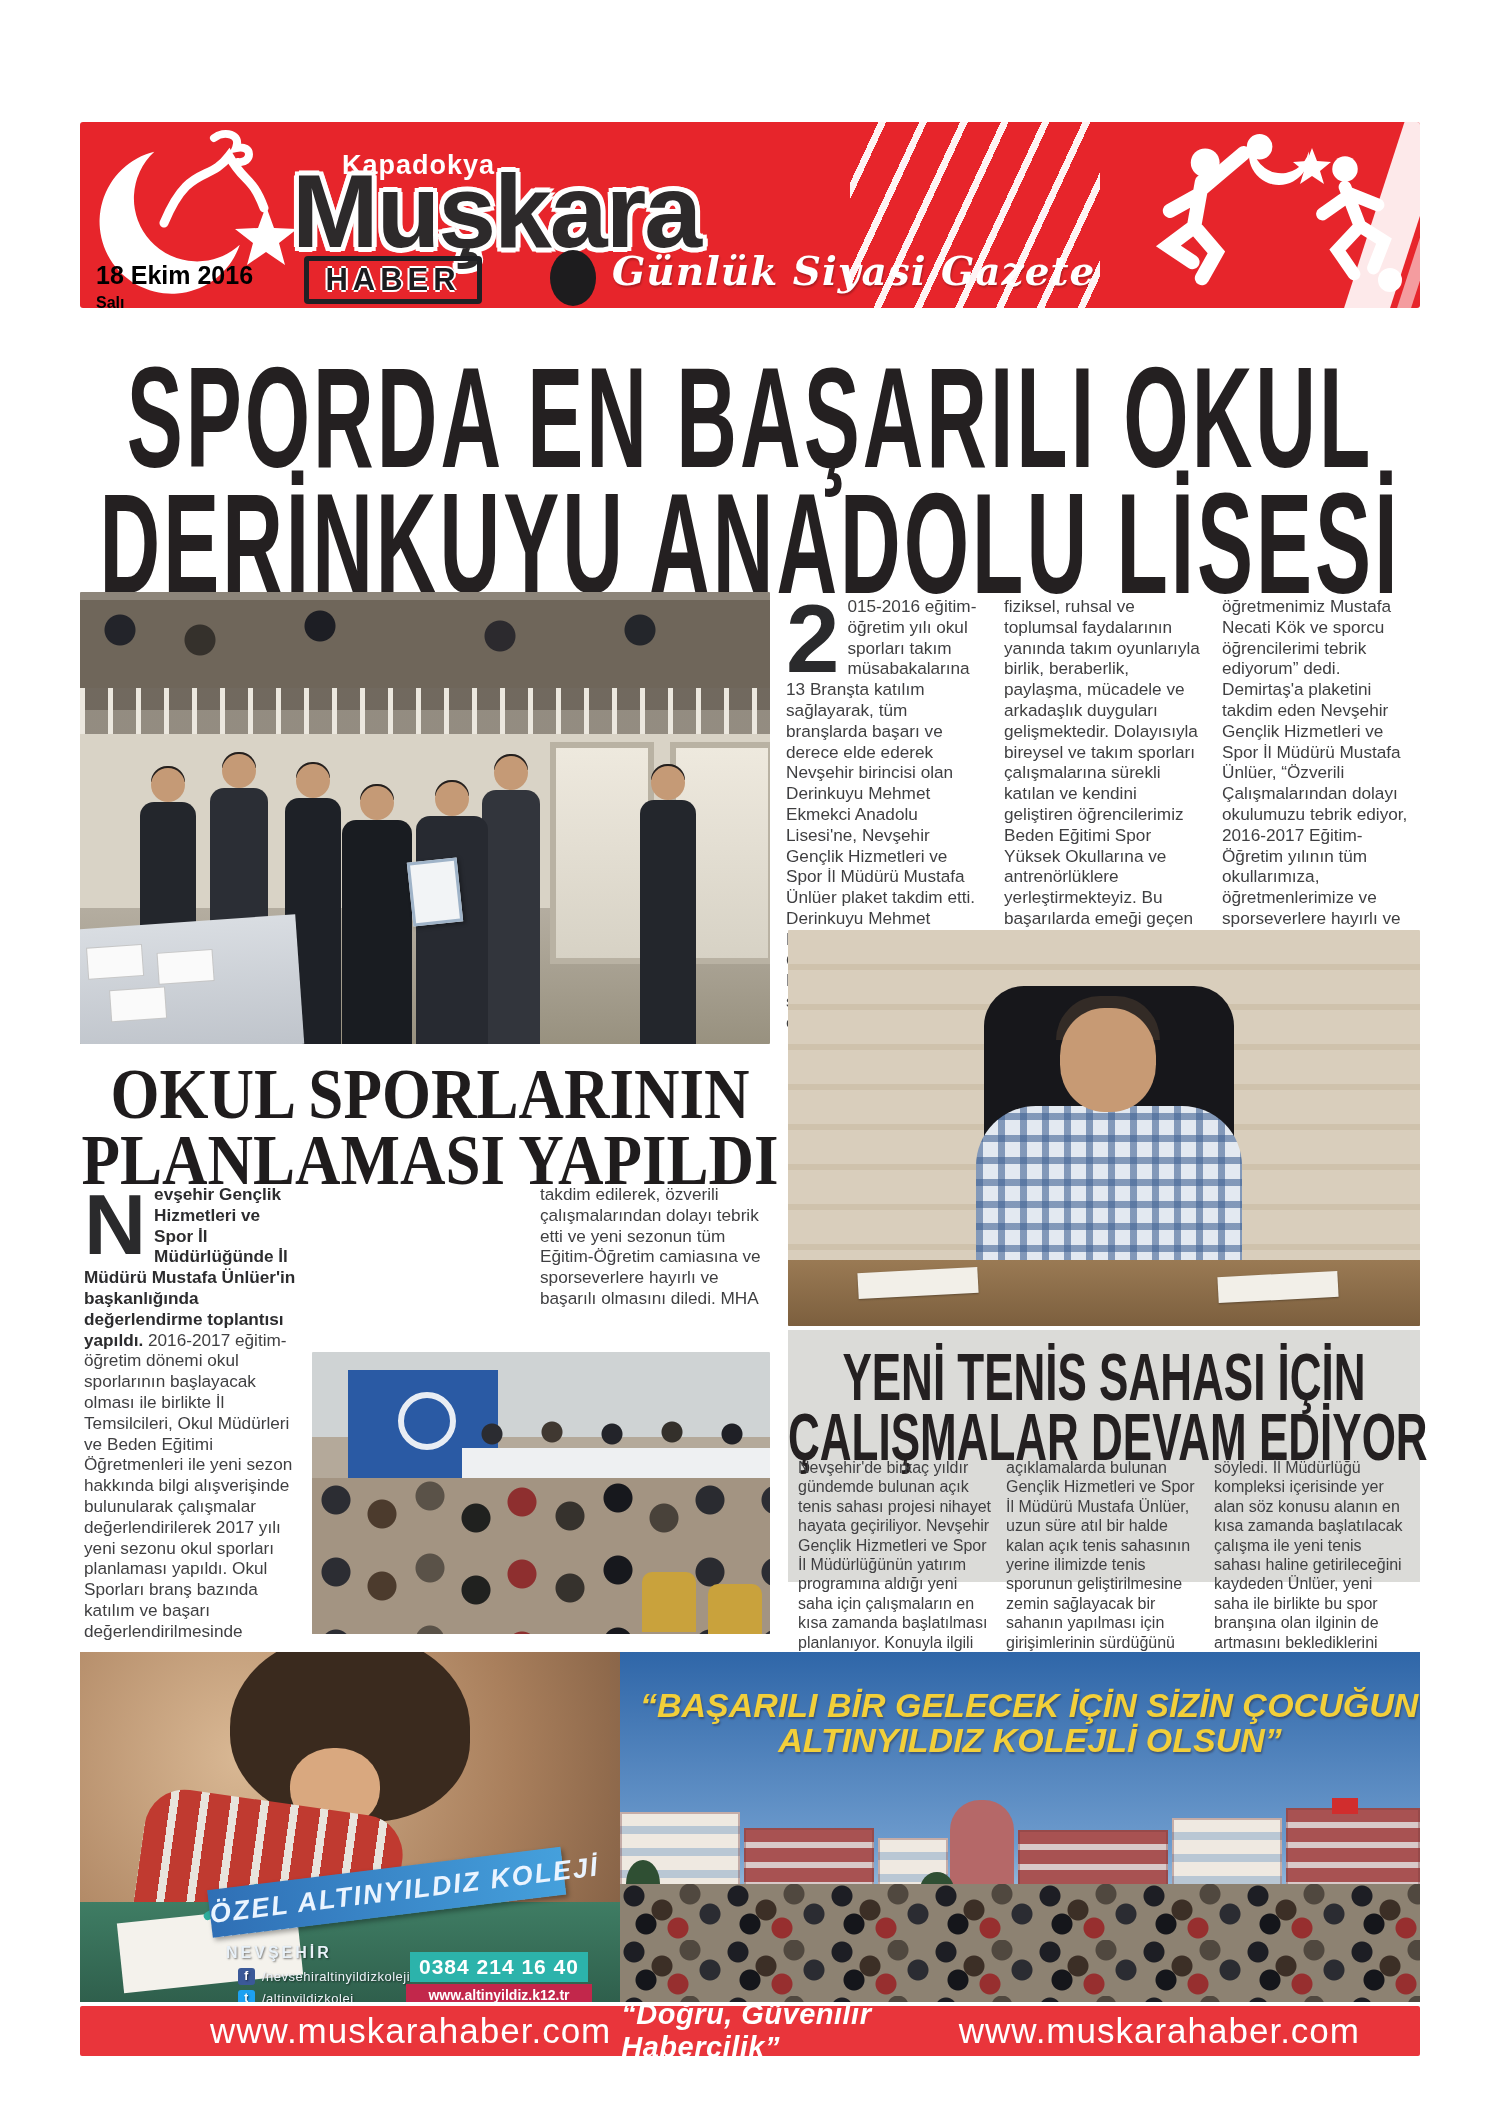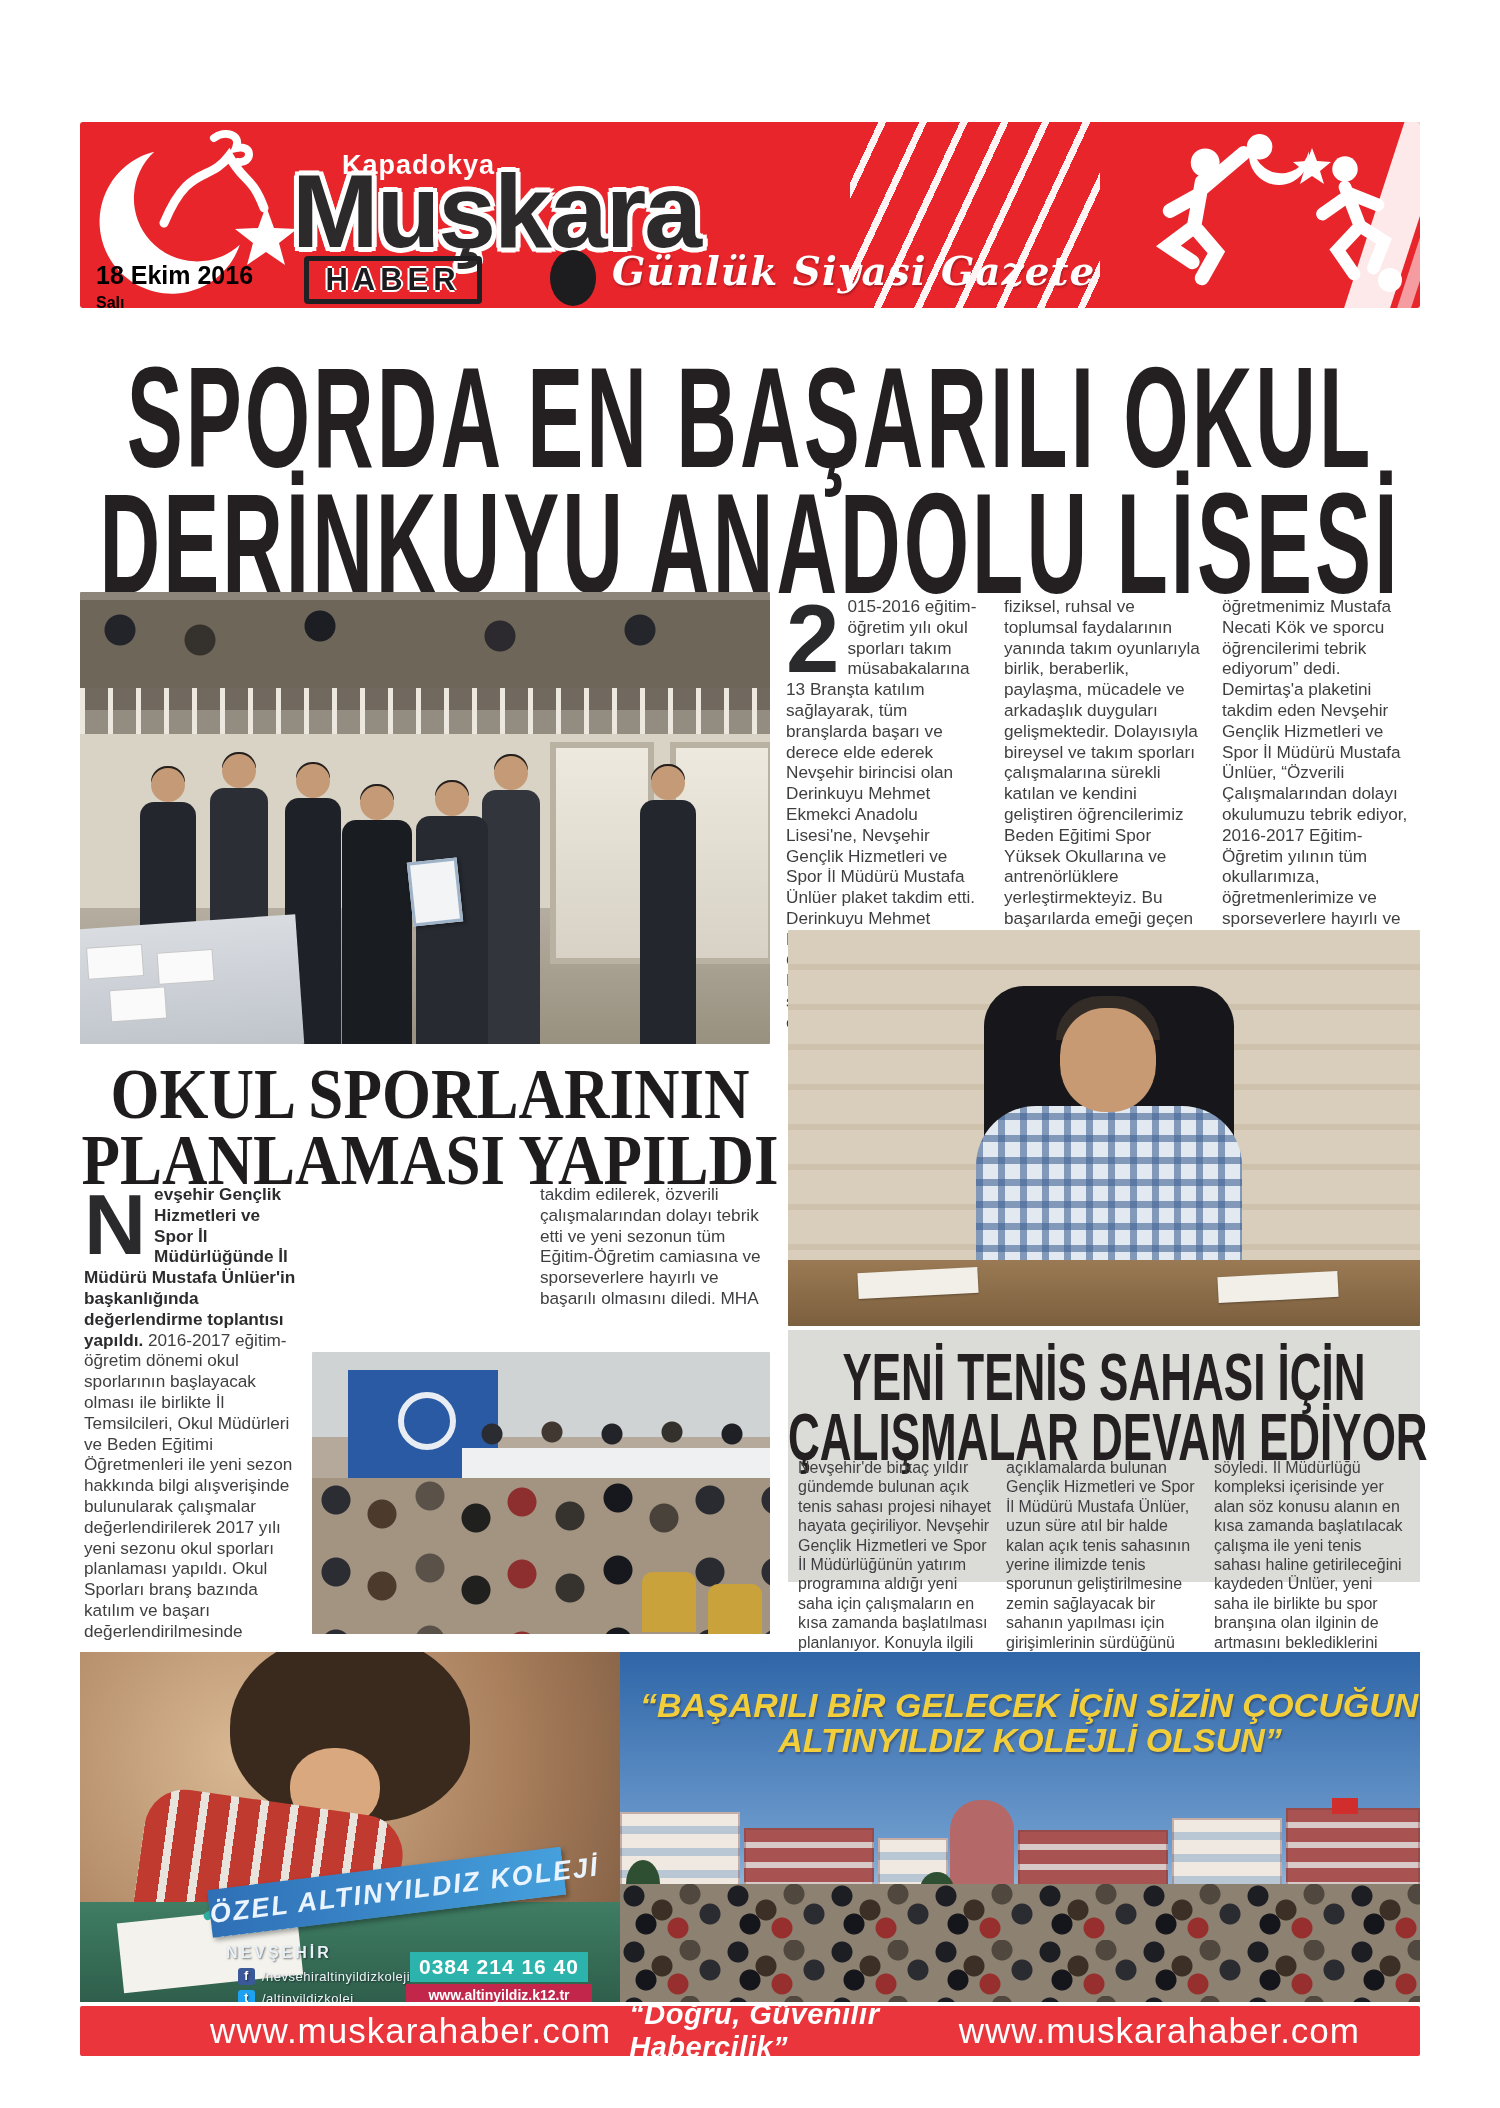--- a/index.html
+++ b/index.html
@@ -309,17 +309,17 @@
     <div class="abs ad-social" style="left:158px;top:338px;">
       <span class="soc-ico tw">t</span>
       <span>/altinyildizkolej</span>
     </div>
     <div class="abs ad-phone">0384 214 16 40</div>
     <div class="abs ad-web">www.altinyildiz.k12.tr</div>
   </div>
 
   <div id="footer-bar" class="abs">
     <span class="footer-url" style="margin-left:130px;">www.muskarahaber.com</span>
-    <span class="footer-slogan" style="margin-left:18px;">“Doğru, Güvenilir Habercilik”</span>
+    <span class="footer-slogan" style="margin-left:10px;">“Doğru, Güvenilir Habercilik”</span>
     <span class="footer-url" style="margin-left:auto;margin-right:60px;">www.muskarahaber.com</span>
   </div>
 
 </div>
 
 </body></html>

